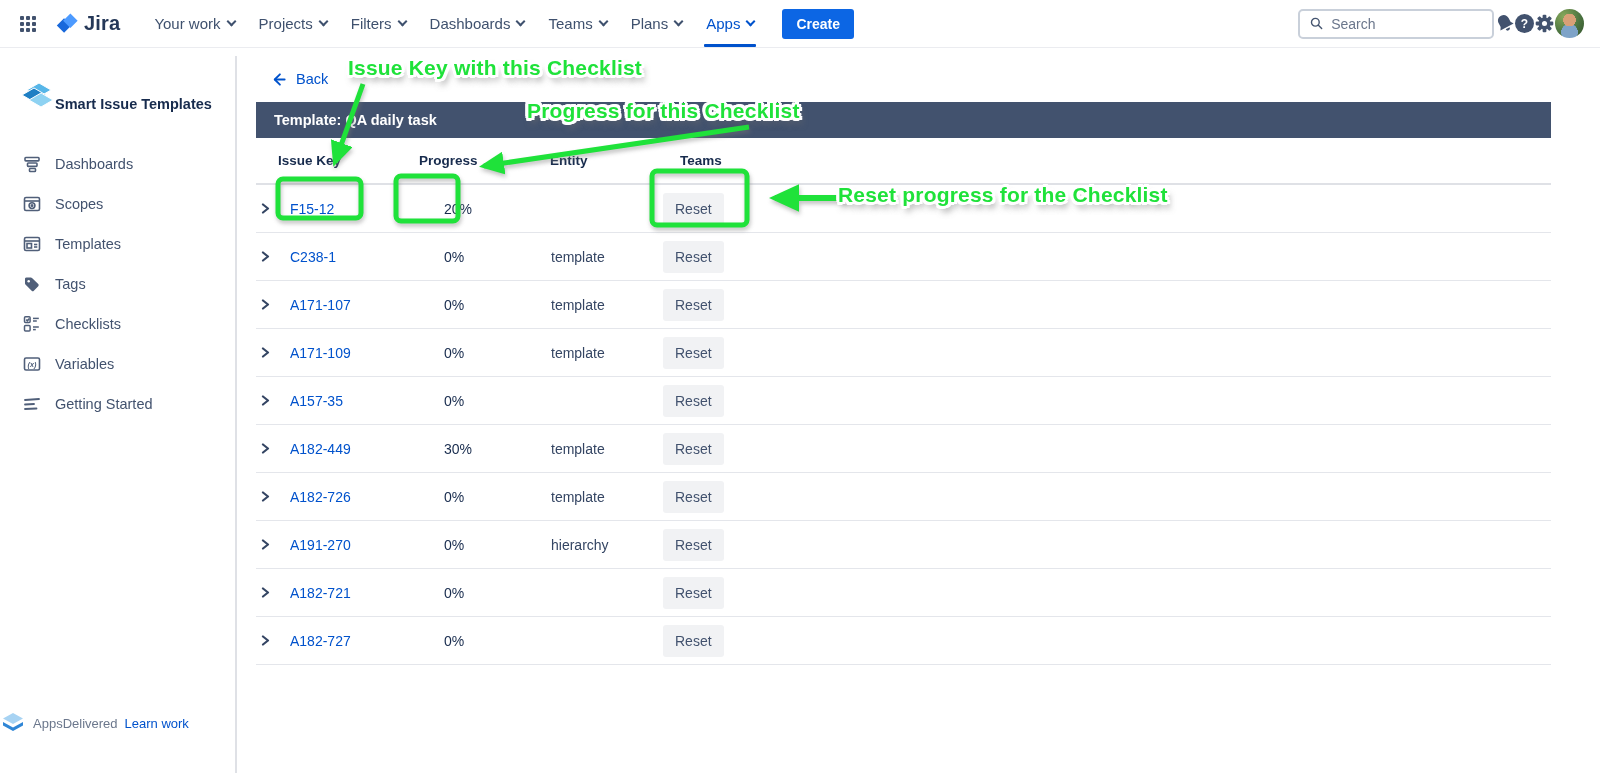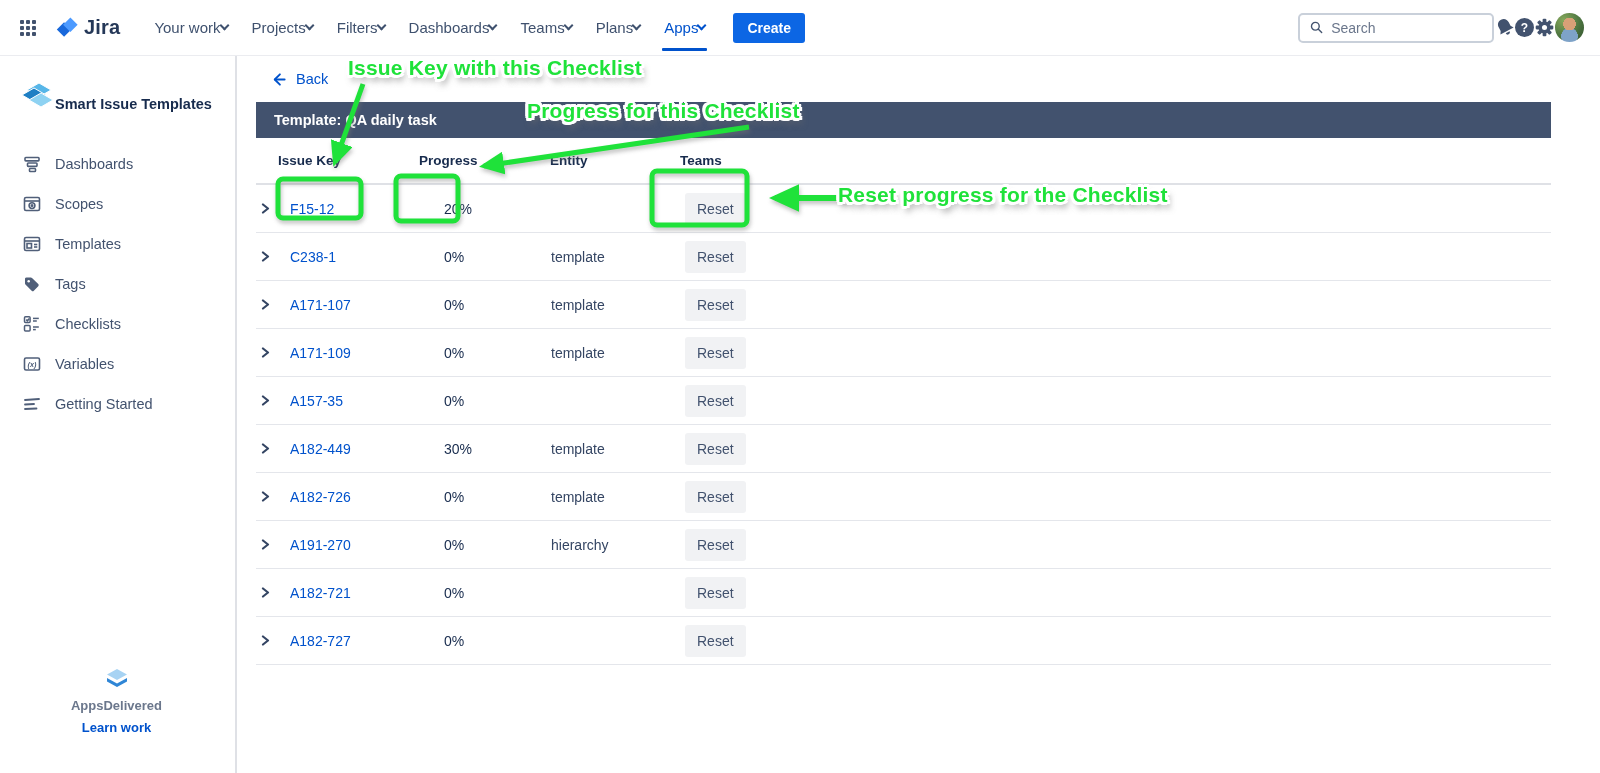--- a/index.html
+++ b/index.html
@@ -5,29 +5,29 @@
   :root{
     --accent:#0052CC; --create:#0C66E4; --bar:#42526E; --green:#1FE23A;
     --border:#DFE1E6; --text-dark:#172B4D; --text-mid:#42526E; --text-gray:#6B778C;
   }
   *{box-sizing:border-box; margin:0; padding:0;}
   html,body{width:1600px;height:773px;}
   body{font-family:"Liberation Sans","DejaVu Sans",sans-serif; background:#fff; position:relative; overflow:hidden; color:var(--text-dark);}
   a{text-decoration:none; cursor:pointer;}
 
   
-  .topbar{position:absolute; left:0; top:0; width:1600px; height:56px; background:#fff;
+  .topbar{position:absolute; left:0; top:0; width:1600px; height:48px; background:#fff;
     border-bottom:1px solid #EBECF0; display:flex; align-items:center; padding:0 16px 0 14px; z-index:5;}
   .grid-btn{border:none;background:none;cursor:pointer;padding:6px;margin-right:8px;}
   .grid-icon{display:grid;grid-template-columns:repeat(3,4px);grid-gap:2px;}
   .grid-icon i{width:4px;height:4px;background:#42526E;border-radius:1px;display:block;}
   .brand{display:flex;align-items:center;gap:4px;margin-left:4px;}
   .brand-text{font-size:20px;font-weight:600;color:#253858;letter-spacing:.2px;}
   .mainnav{display:flex;align-items:center;margin-left:24px;gap:4px;}
-  .nav-item{display:flex;align-items:center;padding:6px 10px;font-size:15px;color:#3F516E;cursor:pointer;position:relative;border-radius:3px;}
+  .nav-item{display:flex;align-items:center;gap:7px;padding:6px 10px;font-size:15px;color:#3F516E;cursor:pointer;position:relative;border-radius:3px;}
   .chev{width:7px;height:7px;border-right:2px solid currentColor;border-bottom:2px solid currentColor;transform:rotate(45deg);margin-top:-4px;}
   .nav-item.active{color:var(--accent);}
   .nav-item.active::after{content:"";position:absolute;left:8px;right:8px;bottom:-9px;height:3px;background:var(--accent);border-radius:1px;}
   .create-btn{margin-left:18px;background:var(--create);color:#fff;border:none;border-radius:3px;
     padding:7px 14px;font-size:14px;font-weight:600;cursor:pointer;font-family:inherit;}
   .top-right{margin-left:auto;display:flex;align-items:center;gap:0;}
   .searchbox{display:flex;align-items:center;gap:8px;width:196px;height:30px;border:2px solid #C9D0DA;border-radius:5px;padding:0 10px;background:#fff;}
   .searchbox input{border:none;outline:none;font-size:14px;color:#172B4D;width:100%;font-family:inherit;background:transparent;}
   .searchbox input::placeholder{color:#6B778C;}
   .icon-btn{border:none;background:none;cursor:pointer;display:flex;align-items:center;justify-content:center;padding:0;}
@@ -38,39 +38,39 @@
       radial-gradient(circle at 50% 38%, #D8A077 0 27%, rgba(0,0,0,0) 28%),
       radial-gradient(circle at 50% 80%, #7EA3C8 0 30%, rgba(0,0,0,0) 31%),
       radial-gradient(circle at 30% 25%, #86A85B, #4C7440 55%, #2F4E2B);}
 
   
   .sidebar{position:absolute;left:0;top:56px;width:237px;bottom:0;background:#fff;border-right:2px solid #DFE1E6;}
   .side-app-header{display:flex;align-items:flex-end;gap:0;padding:24px 10px 10px 19px;}
   .side-app-title{font-size:14.5px;font-weight:700;color:#172B4D;}
   .side-nav{margin-top:22px;}
   .side-item{display:flex;align-items:center;gap:13px;height:40px;padding-left:22px;cursor:pointer;color:#42526E;font-size:14.5px;}
-  .side-footer{position:absolute;left:0;right:2px;bottom:38px;display:flex;flex-direction:column;align-items:center;gap:7px;font-weight:bold;}
+  .side-footer{position:absolute;left:0;right:2px;bottom:38px;display:flex;flex-direction:row;align-items:center;gap:7px;}
   .side-footer-brand{font-size:13px;color:#6B778C;}
   .side-footer-link{font-size:13px;color:var(--accent);}
 
   
   .content{position:absolute;left:239px;top:56px;right:0;bottom:0;padding:0 49px 0 17px;}
   .back-row{margin:10px 0 0 14px;height:26px;display:flex;align-items:center;}
   .back-link{display:flex;align-items:center;gap:9px;color:var(--accent);font-size:14.5px;font-weight:500;}
   .template-bar{margin-top:10px;height:36px;background:var(--bar);color:#fff;font-weight:700;font-size:14.5px;
     display:flex;align-items:center;padding-left:18px;}
   .grid-row{display:grid;grid-template-columns:22px 124px 131px 130px 1fr;align-items:center;}
   .thead{height:47px;border-bottom:2px solid var(--border);font-size:13.5px;font-weight:700;color:#172B4D;}
   .thead .h-prog,.thead .h-ent,.thead .h-act{padding-left:17px;}
   .trow{height:48px;border-bottom:1px solid #E4E6EB;}
   .row-chevron{display:flex;align-items:center;padding-left:5px;cursor:pointer;background:none;border:none;}
   .key-link{margin-left:12px;color:var(--accent);font-size:14px;}
   .cell-prog{padding-left:19px;font-size:14px;color:#172B4D;margin-left:23px;}
   .cell-ent{padding-left:18px;font-size:14px;color:#344563;}
-  .reset-btn{margin-left:22px;background:#F1F2F4;border:none;border-radius:3px;padding:8px 12px;
+  .reset-btn{background:#F1F2F4;border:none;border-radius:3px;padding:8px 12px;
     font-size:14px;color:#42526E;cursor:pointer;font-family:inherit;justify-self:start;}
 
   
   .overlay{position:absolute;inset:0;pointer-events:none;z-index:20;}
   .overlay svg{position:absolute;inset:0;}
   .ann-shape{stroke:var(--green);fill:none;}
   .ann-head{fill:var(--green);}
   .ann-text{position:absolute;font-weight:900;font-size:21px;letter-spacing:.2px;color:var(--green);white-space:nowrap;
     text-shadow:
       -3px 0 0 #fff, 3px 0 0 #fff, 0 -3px 0 #fff, 0 3px 0 #fff,

